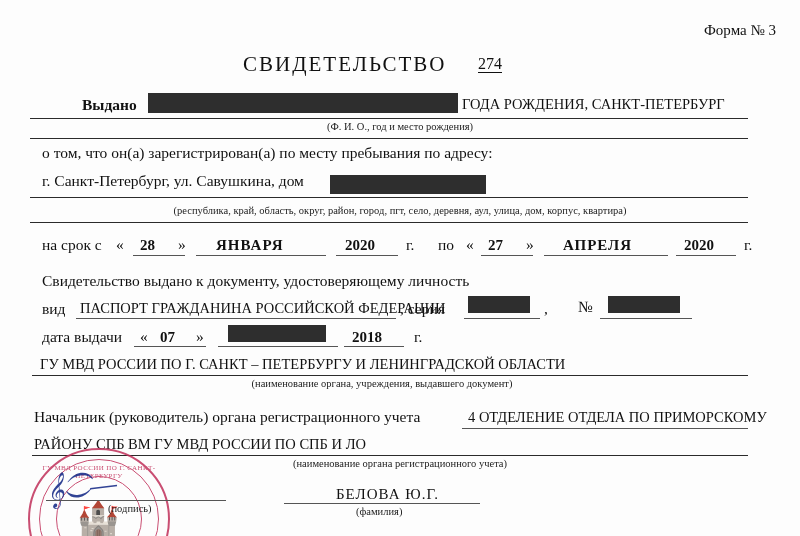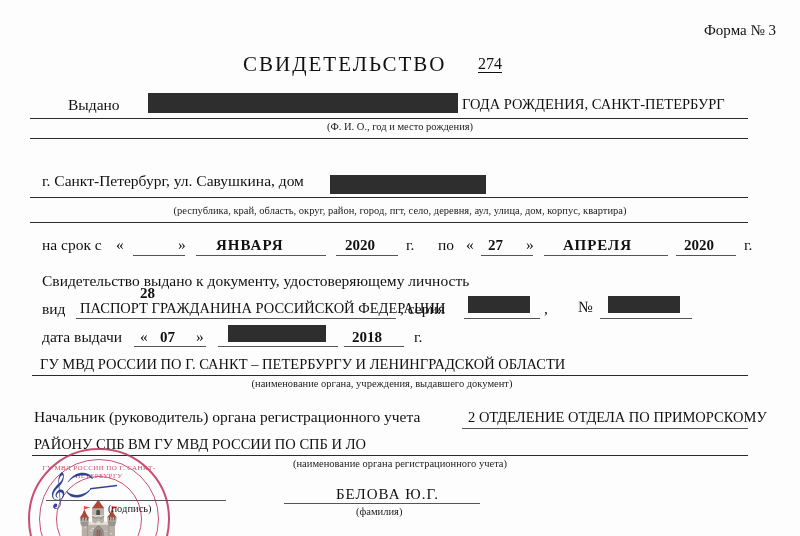--- a/index.html
+++ b/index.html
@@ -151,48 +151,49 @@
 
 <div class="page">
 
   <div class="abs form-no" style="right:24px; top:22px;">Форма № 3</div>
 
   <div class="abs title-main" style="left:243px; top:52px;">СВИДЕТЕЛЬСТВО</div>
 
   <div class="abs num-274" style="left:478px; top:55px;">274</div>
 
 
-  <div class="abs body-text" style="left:68px; top:96px;">Выдано</div>
+  <div class="abs body-text" style="left:82px; top:96px;font-weight:bold;">Выдано</div>
 
   <div class="redact" style="left:148px; top:93px; width:310px; height:20px;"></div>
 
   <div class="abs body-text-sm" style="left:462px; top:96px;">ГОДА РОЖДЕНИЯ, САНКТ-ПЕТЕРБУРГ</div>
 
   <div class="rule" style="left:30px; top:118px; width:718px;"></div>
 
   <div class="caption-wide" style="left:0; top:121px; width:800px;">(Ф. И. О., год и место рождения)</div>
 
   <div class="rule" style="left:30px; top:138px; width:718px;"></div>
 
+  <div class="abs body-text" style="left:42px; top:144px;">о том, что он(а) зарегистрирован(а) по месту пребывания по адресу:</div>
 
   <div class="abs body-text" style="left:42px; top:172px;">г. Санкт-Петербург, ул. Савушкина, дом</div>
 
   <div class="redact" style="left:330px; top:175px; width:156px; height:19px;"></div>
 
   <div class="rule" style="left:30px; top:197px; width:718px;"></div>
 
   <div class="caption-wide" style="left:0; top:205px; width:800px;text-align:center;">(республика, край, область, округ, район, город, пгт, село, деревня, аул, улица, дом, корпус, квартира)</div>
 
   <div class="rule" style="left:30px; top:222px; width:718px;"></div>
 
   <div class="abs body-text" style="left:42px; top:236px;">на срок с</div>
 
   <div class="abs body-text" style="left:116px; top:236px;">«</div>
 
-  <div class="abs handw" style="left:140px; top:237px;margin-top:48px;">28</div>
+  <div class="abs handw" style="left:140px; top:237px;">28</div>
 
   <div class="abs body-text" style="left:178px; top:236px;">»</div>
 
   <div class="rule thin" style="left:133px; top:255px; width:52px;"></div>
 
   <div class="abs handw spaced" style="left:216px; top:237px;">ЯНВАРЯ</div>
 
   <div class="rule thin" style="left:196px; top:255px; width:130px;"></div>
 
   <div class="abs handw" style="left:345px; top:237px;">2020</div>
@@ -264,21 +265,21 @@
   <div class="abs body-text" style="left:414px; top:328px;">г.</div>
 
   <div class="abs body-text-sm" style="left:40px; top:356px;">ГУ  МВД  РОССИИ  ПО  Г. САНКТ – ПЕТЕРБУРГУ  И  ЛЕНИНГРАДСКОЙ ОБЛАСТИ</div>
 
   <div class="rule" style="left:32px; top:375px; width:716px;"></div>
 
   <div class="caption-wide" style="left:0; top:378px; width:764px;">(наименование органа, учреждения, выдавшего документ)</div>
 
   <div class="abs body-text" style="left:34px; top:408px;">Начальник (руководитель) органа регистрационного учета</div>
 
-  <div class="abs body-text-sm" style="left:468px; top:409px;">2 ОТДЕЛЕНИЕ ОТДЕЛА  ПО ПРИМОРСКОМУ</div>
+  <div class="abs body-text-sm" style="left:468px; top:409px;">4 ОТДЕЛЕНИЕ ОТДЕЛА  ПО ПРИМОРСКОМУ</div>
 
   <div class="rule thin" style="left:462px; top:428px; width:286px;"></div>
 
   <div class="abs body-text-sm" style="left:34px; top:436px;">РАЙОНУ СПБ ВМ  ГУ  МВД  РОССИИ  ПО СПБ  И  ЛО</div>
 
   <div class="rule" style="left:32px; top:455px; width:716px;"></div>
 
   <div class="caption-wide" style="left:0; top:458px; width:800px;">(наименование органа регистрационного учета)</div>
 
   <div class="stamp">

